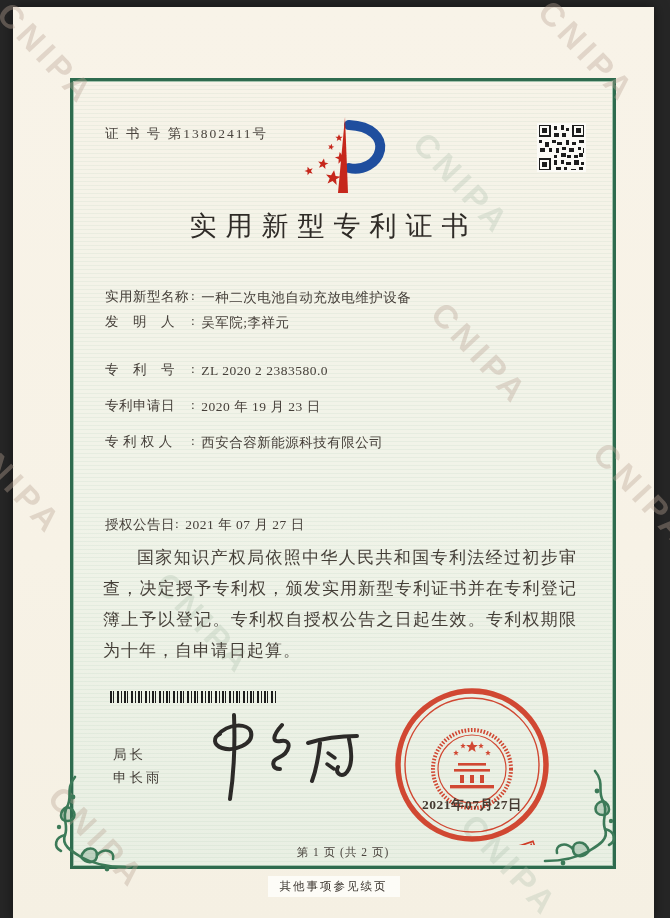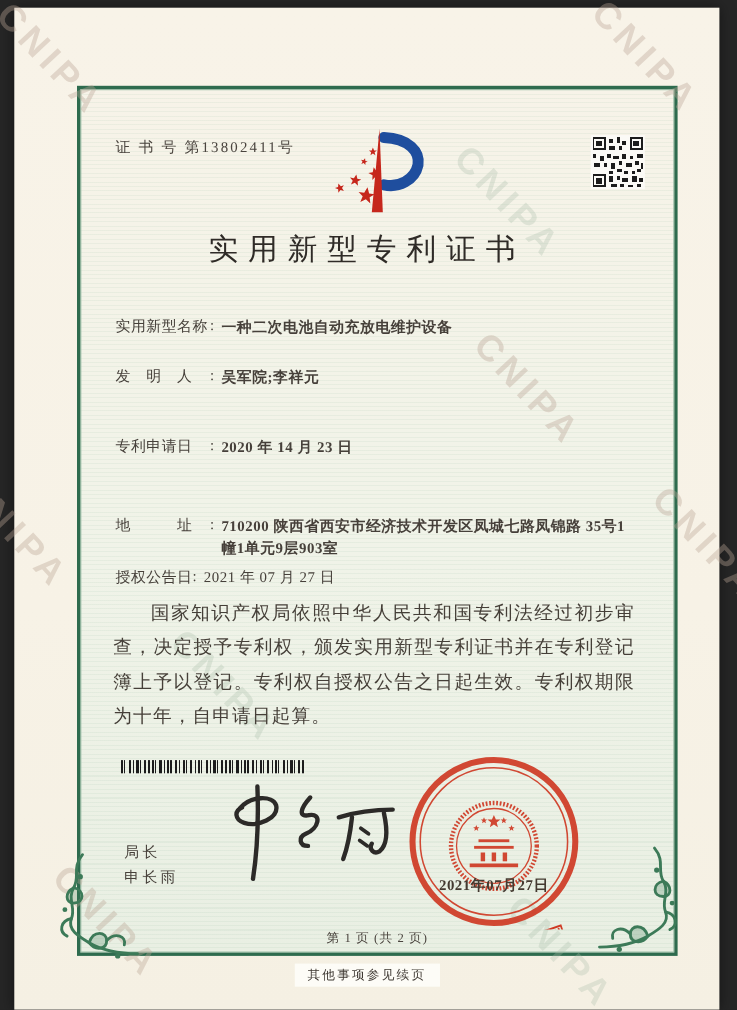--- a/index.html
+++ b/index.html
@@ -22,32 +22,32 @@
   .wm.faint{color:rgba(170,190,170,.30);}
   .content{position:absolute;inset:0;z-index:3;padding-left:40px;}
   .cert-no{position:absolute;left:92px;top:118px;font-size:13.5px;color:#4a443e;letter-spacing:2px;}
   .logo{position:absolute;left:285px;top:106px;width:100px;height:92px;}
   .qr{position:absolute;left:524px;top:116px;width:49px;height:49px;background:#fbfaf6;}
   .title{position:absolute;left:0;top:201px;width:641px;text-align:center;font-size:27px;
     font-weight:normal;letter-spacing:9px;color:#2f2b27;}
   .row{position:absolute;left:92px;font-size:13.5px;color:#46403a;letter-spacing:.5px;}
   .lbl{display:inline-block;width:86px;vertical-align:top;white-space:pre;}
   .colon{display:inline-block;vertical-align:top;margin-right:6px;}
-  .val{display:inline-block;vertical-align:top;max-width:372px;line-height:1.45;font-weight:bold;}
+  .val{display:inline-block;vertical-align:top;max-width:372px;line-height:1.45;}
   .grant2{position:absolute;left:357px;top:0;}
   .paras{position:absolute;left:90px;top:536px;width:474px;font-size:17px;line-height:1.82;
     color:#453f38;letter-spacing:1px;text-align:justify;}
   .paras p{margin:0;text-indent:2em;}
   .barcode{position:absolute;left:97px;top:684px;width:168px;height:12px;
     background:repeating-linear-gradient(90deg,#1c1c1c 0 2px,rgba(0,0,0,0) 2px 3px,
       #1c1c1c 3px 4px,rgba(0,0,0,0) 4px 7px,#1c1c1c 7px 9px,rgba(0,0,0,0) 9px 11px,
       #1c1c1c 11px 12px,rgba(0,0,0,0) 12px 14px);}
-  .chief{position:absolute;left:100px;top:737px;font-size:13.5px;color:#46403a;line-height:1.7;letter-spacing:3px;margin-top:20px;}
+  .chief{position:absolute;left:100px;top:737px;font-size:13.5px;color:#46403a;line-height:1.7;letter-spacing:3px;}
   .sig{position:absolute;left:187px;top:696px;width:165px;height:108px;}
-  .seal{position:absolute;left:356px;top:678px;width:160px;height:160px;}
+  .seal{position:absolute;left:379px;top:678px;width:160px;height:160px;}
   .page-no{position:absolute;left:57px;top:838px;width:546px;text-align:center;
     font-size:11.5px;color:#4a443e;letter-spacing:1px;}
   .footer-note{position:absolute;left:0;top:869px;width:641px;text-align:center;}
   .footer-note span{display:inline-block;background:#fdfcf7;padding:3px 12px;
     font-size:11.5px;color:#3e3832;letter-spacing:2px;}
   .flourish{position:absolute;z-index:3;}
   .fl-bl{left:38px;top:768px;}
   .fl-br{left:528px;top:762px;transform:scaleX(-1);}
 </style>
 </head>
@@ -139,28 +139,31 @@
             <rect x="25" y="26" width="2" height="2"></rect>
           </g>
         </svg>
       </div>
 
       <div class="title">实用新型专利证书</div>
 
       <div class="row" style="top:281px">
         <span class="lbl">实用新型名称</span><span class="colon">:</span><span class="val">一种二次电池自动充放电维护设备</span>
       </div>
-      <div class="row" style="top:326px">
+      <div class="row" style="top:306px">
         <span class="lbl">发　明　人</span><span class="colon">:</span><span class="val">吴军院;李祥元</span>
       </div>
+      <div class="row" style="top:354px">
+        <span class="lbl">专　利　号</span><span class="colon">:</span><span class="val">ZL 2020 2 2383580.0</span>
+      </div>
       <div class="row" style="top:390px">
-        <span class="lbl">专利申请日</span><span class="colon">:</span><span class="val">2020 年 14 月 23 日</span>
-      </div>
-      <div class="row" style="top:462px">
-        <span class="lbl">地　　　址</span><span class="colon">:</span><span class="val">710200 陕西省西安市经济技术开发区凤城七路凤锦路 35号1幢1单元9层903室</span>
+        <span class="lbl">专利申请日</span><span class="colon">:</span><span class="val">2020 年 19 月 23 日</span>
+      </div>
+      <div class="row" style="top:426px">
+        <span class="lbl">专 利 权 人</span><span class="colon">:</span><span class="val">西安合容新能源科技有限公司</span>
       </div>
       <div class="row" style="top:509px;width:500px">
         <span class="lbl" style="width:auto">授权公告日</span><span class="colon">:</span><span>2021 年 07 月 27 日</span>
       </div>
 
       <div class="paras">
         <p>国家知识产权局依照中华人民共和国专利法经过初步审查，决定授予专利权，颁发实用新型专利证书并在专利登记簿上予以登记。专利权自授权公告之日起生效。专利权期限为十年，自申请日起算。</p>
       </div>
 
       <div class="barcode"></div>

